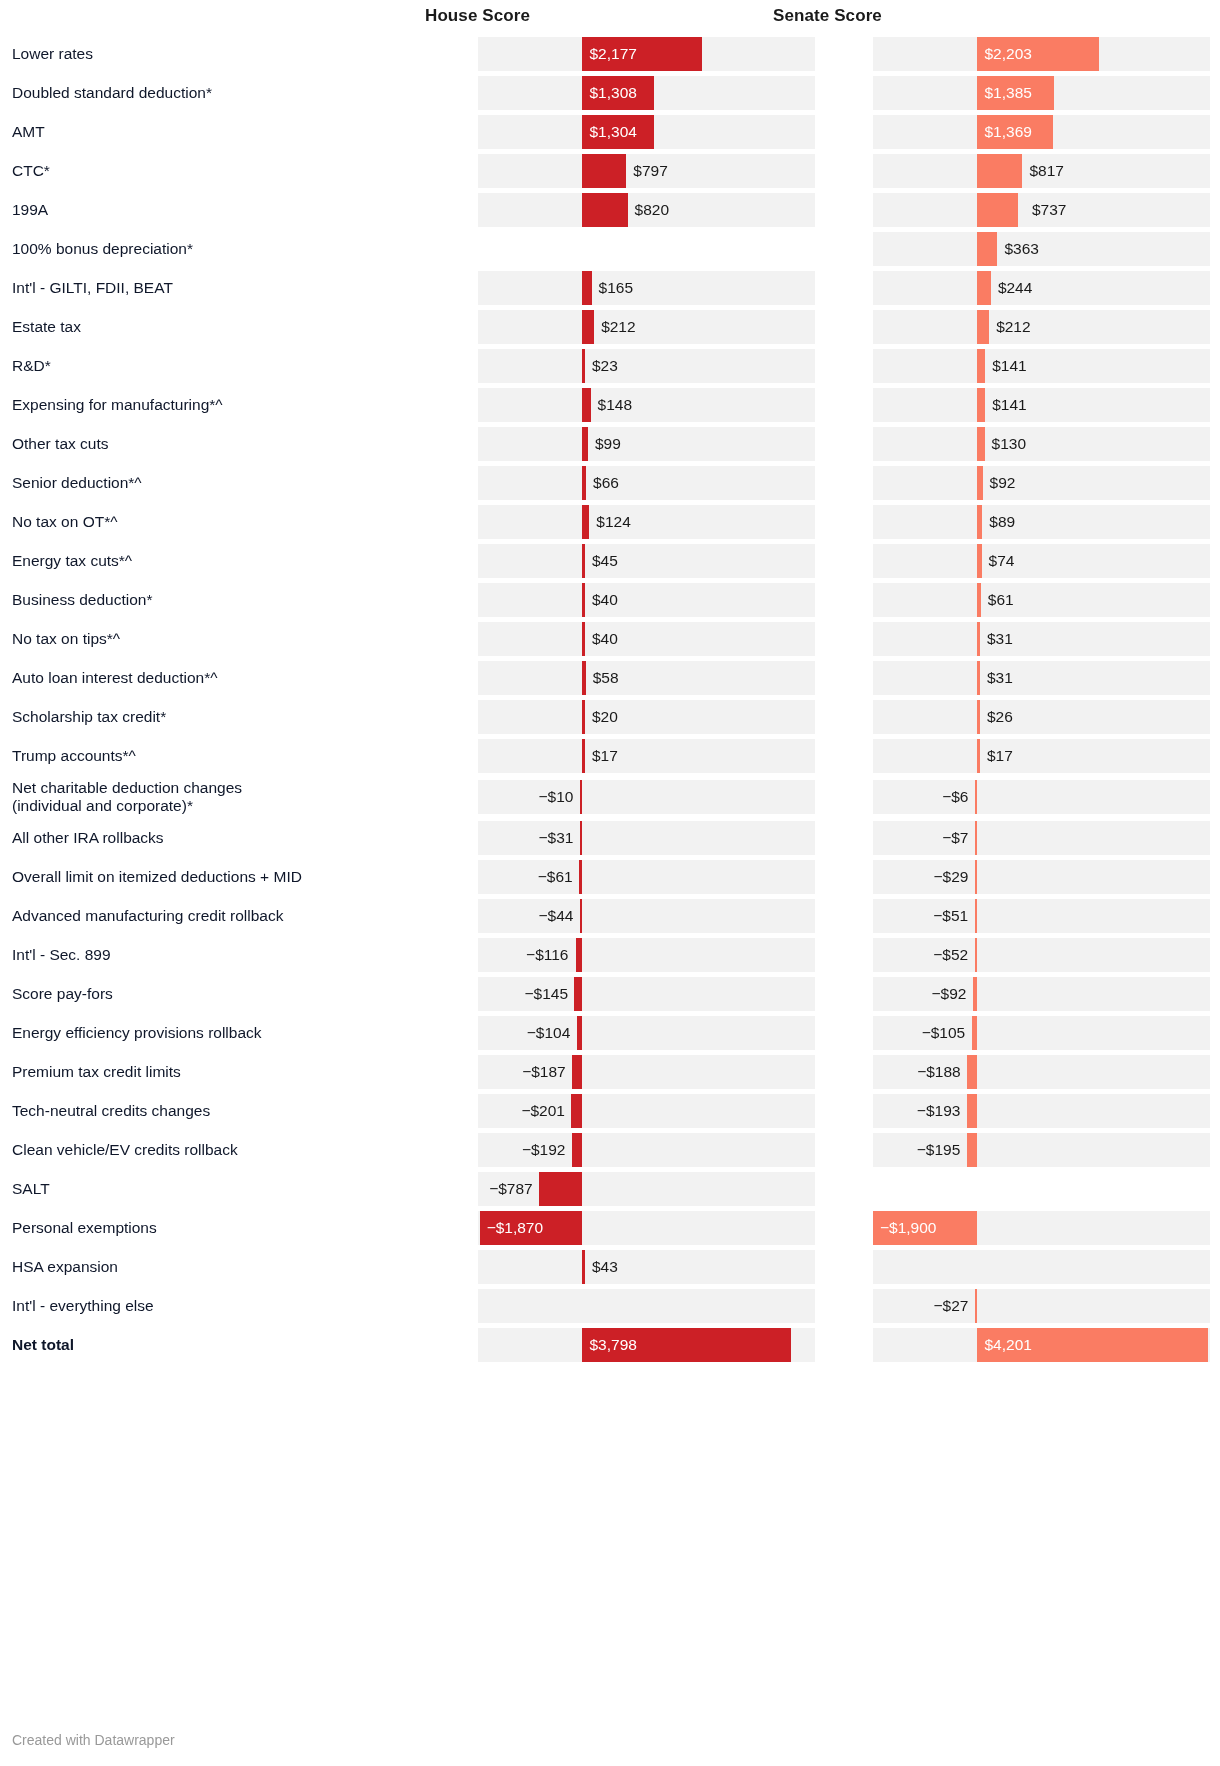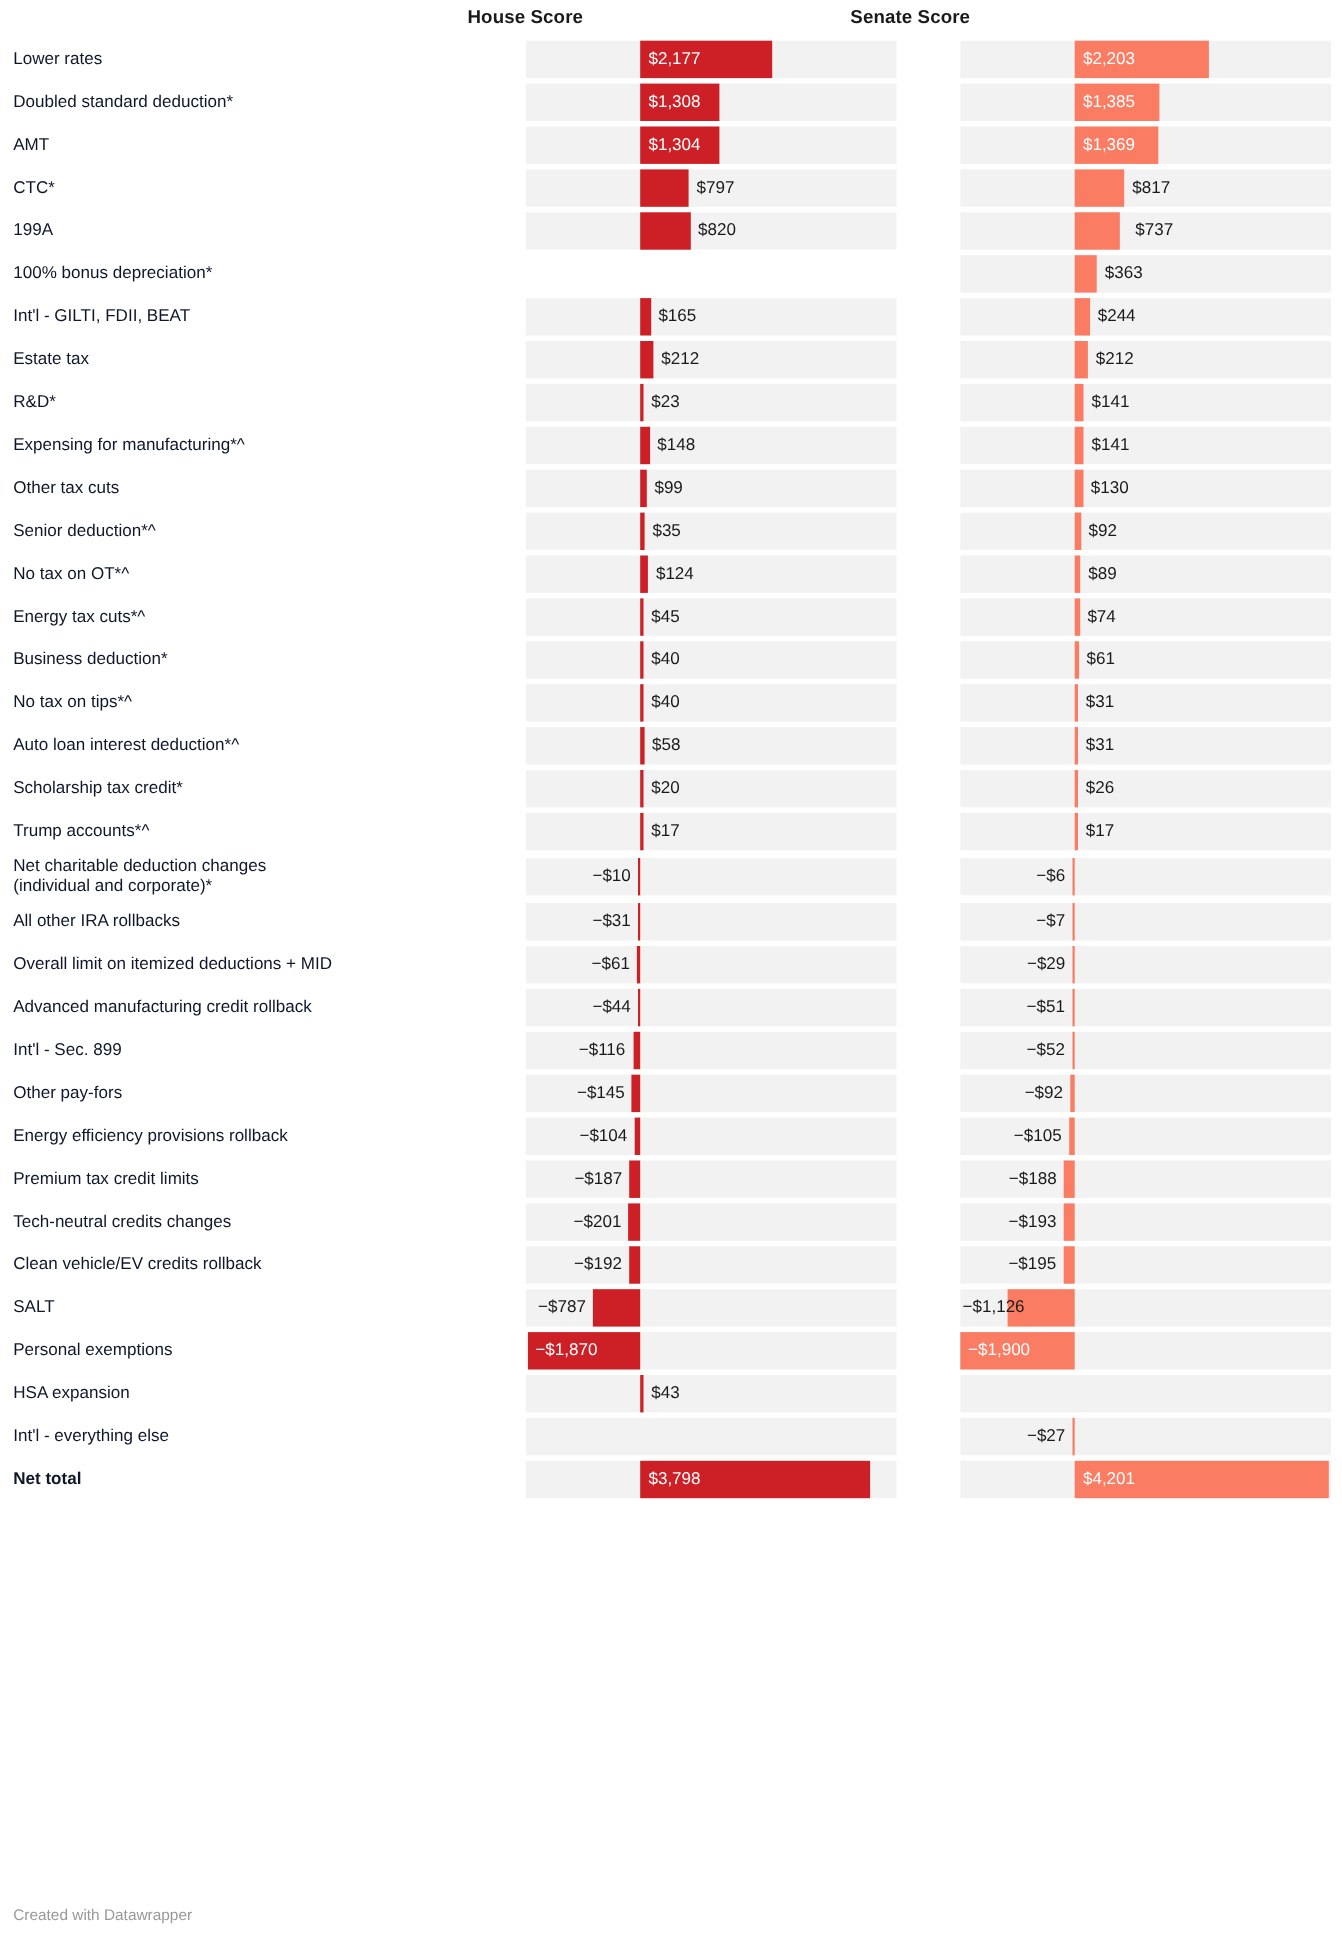--- a/index.html
+++ b/index.html
@@ -228,21 +228,21 @@
         </div>
         <div class="track senate">
           <div class="bar senate" style="left: 104.47px; width: 7.14795px;"></div>
           <div class="bar-value" style="left: 118.618px;">$130</div>
         </div>
       </div>
       <div class="row">
         <div class="row-label">Senior deduction*^</div>
         <div class="track house">
           <div class="bar house" style="left: 104.47px; width: 3.62896px;"></div>
-          <div class="bar-value" style="left: 115.099px;">$35</div>
+          <div class="bar-value" style="left: 115.099px;">$66</div>
         </div>
         <div class="track senate">
           <div class="bar senate" style="left: 104.47px; width: 5.05855px;"></div>
           <div class="bar-value" style="left: 116.529px;">$92</div>
         </div>
       </div>
       <div class="row">
         <div class="row-label">No tax on OT*^</div>
         <div class="track house">
           <div class="bar house" style="left: 104.47px; width: 6.81804px;"></div>
@@ -369,21 +369,21 @@
         <div class="track house">
           <div class="bar house" style="left: 98.0918px; width: 6.37817px;"></div>
           <div class="bar-value" style="left: 48.0918px;">−$116</div>
         </div>
         <div class="track senate">
           <div class="bar senate" style="left: 101.611px; width: 2.85918px;"></div>
           <div class="bar-value" style="left: 60.2108px;">−$52</div>
         </div>
       </div>
       <div class="row">
-        <div class="row-label">Other pay-fors</div>
+        <div class="row-label">Score pay-fors</div>
         <div class="track house">
           <div class="bar house" style="left: 96.4973px; width: 7.97271px;"></div>
           <div class="bar-value" style="left: 46.4973px;">−$145</div>
         </div>
         <div class="track senate">
           <div class="bar senate" style="left: 99.9063px; width: 4.56369px;"></div>
           <div class="bar-value" style="left: 58.5063px;">−$92</div>
         </div>
       </div>
       <div class="row">
@@ -429,24 +429,20 @@
           <div class="bar senate" style="left: 93.7481px; width: 10.7219px;"></div>
           <div class="bar-value" style="left: 43.7481px;">−$195</div>
         </div>
       </div>
       <div class="row">
         <div class="row-label">SALT</div>
         <div class="track house">
           <div class="bar house" style="left: 61.1974px; width: 43.2726px;"></div>
           <div class="bar-value" style="left: 11.1974px;">−$787</div>
         </div>
-        <div class="track senate">
-          <div class="bar senate" style="left: 42.5578px; width: 61.9122px;"></div>
-          <div class="bar-value" style="left: 2px;">−$1,126</div>
-        </div>
       </div>
       <div class="row">
         <div class="row-label">Personal exemptions</div>
         <div class="track house">
           <div class="bar house" style="left: 1.64953px; width: 102.82px;"></div>
           <div class="bar-value inside" style="left: 8.64953px;">−$1,870</div>
         </div>
         <div class="track senate">
           <div class="bar senate" style="left: 0px; width: 104.47px;"></div>
           <div class="bar-value inside" style="left: 7px;">−$1,900</div>

